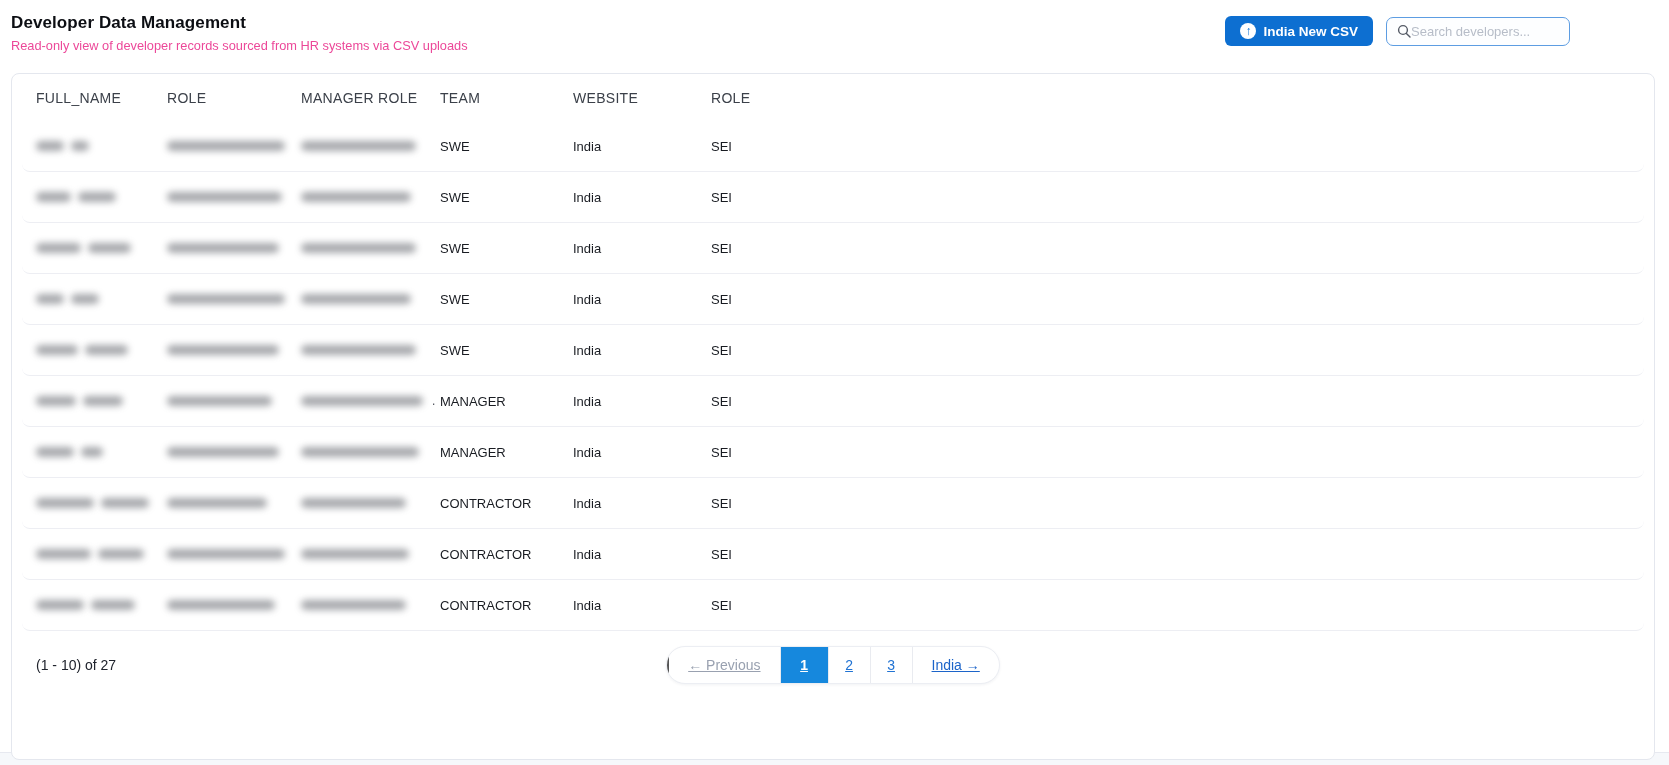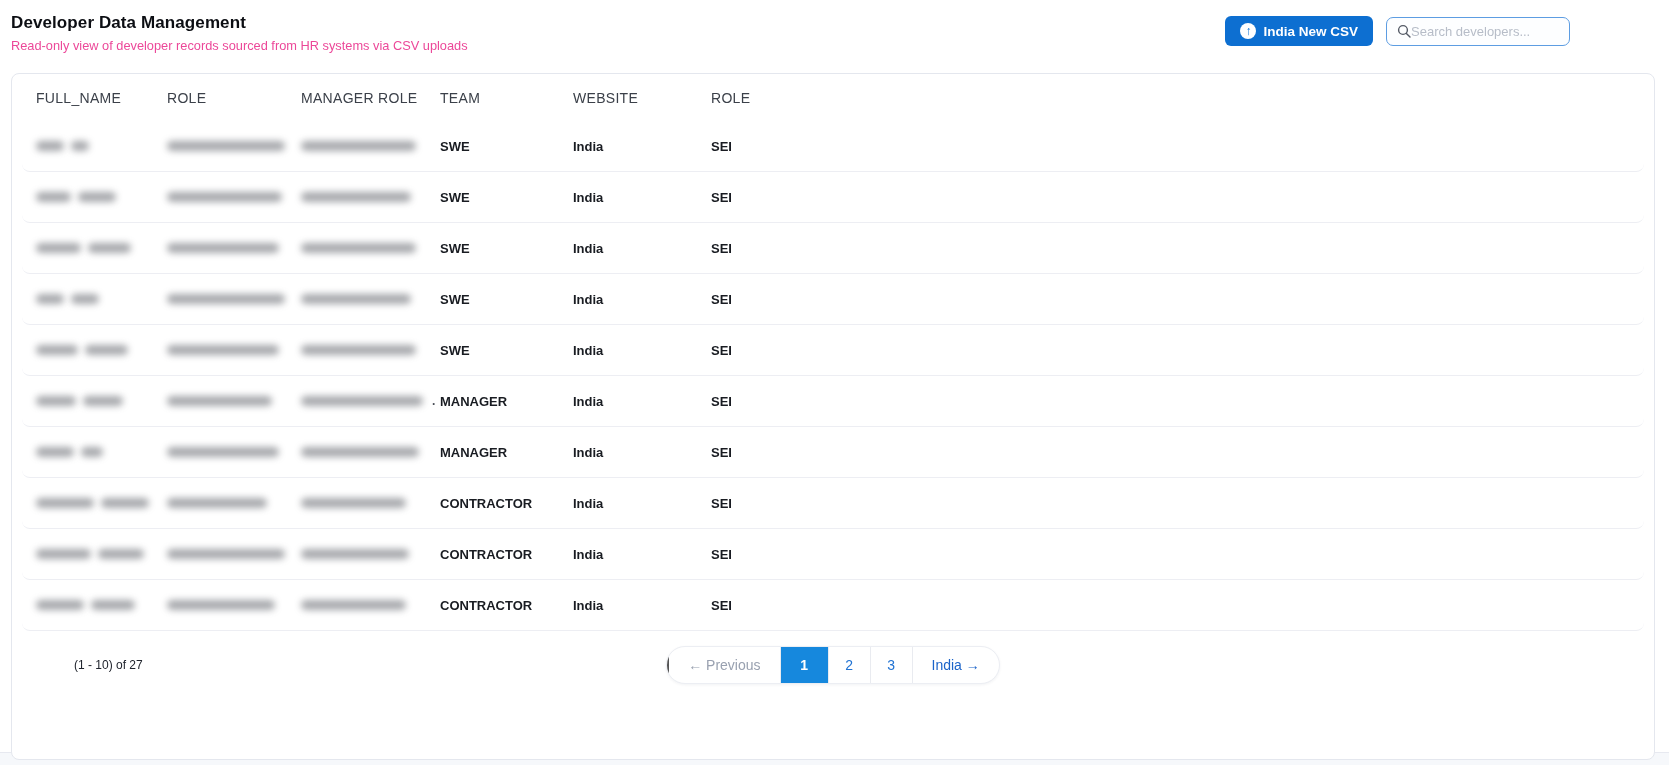--- a/index.html
+++ b/index.html
@@ -69,52 +69,52 @@
   .thead { height: 46px; margin-top: 1px; }
   .th {
     font-size: 14px; color: #3b4049; letter-spacing: .3px; font-weight: 500;
   }
   .trow {
     height: 51px;
     background: #fff;
     border-bottom: 1px solid #edeef3;
     border-radius: 8px;
   }
-  .cell { font-size: 13px; color: #191c22; white-space: nowrap; font-weight: bold; }
+  .cell { font-size: 13px; color: #191c22; white-space: nowrap; }
   .blur-wrap { display: flex; align-items: center; gap: 7px; }
   .blur-seg {
     height: 10px; border-radius: 5px;
     background: #5f6269; opacity: .55;
     filter: blur(3.5px);
   }
   .blur-suffix { font-size: 12px; color: #4a4e57; margin-left: 2px; filter: none; }
   
   .card-footer {
     display: grid;
     grid-template-columns: 1fr auto 1fr;
     align-items: center;
     margin-top: 15px;
     padding: 0 14px;
   }
-  .range-label { font-size: 12px; color: #20242d; font-weight: 500; margin-left: 38px; }
+  .range-label { font-size: 14px; color: #20242d; font-weight: 500; }
   .per-page-label { font-size: 13.5px; color: #6f7787; text-align: right; }
   .pager {
     display: flex; align-items: stretch;
     background: #fff;
     border: 1px solid #eceef3;
     border-radius: 20px;
     height: 38px;
     overflow: hidden;
     box-shadow: 0 1px 3px rgba(20,30,60,.06);
   }
   .pager > * + * { border-left: 1px solid #e9ebf0; }
   .pg {
     display: inline-flex; align-items: center; justify-content: center;
     background: transparent; border-top: none; border-right: none; border-bottom: none;
-    font-family: inherit; font-size: 14px; cursor: pointer;
+    font-family: inherit; font-size: 14px; cursor: pointer; text-decoration: underline;
   }
   .pg-prev { color: #99a1b0; padding: 0 19px; }
   .pg-num { width: 42px; color: #2173d3; font-weight: 500; }
   .pg-num.active { width: 48px; background: #1688dd; color: #ffffff; font-weight: 700; }
   .pg-next { color: #1c64c9; font-weight: 500; padding: 0 19px; }
 </style>
 </head>
 <body>
 
 <div class="main">

